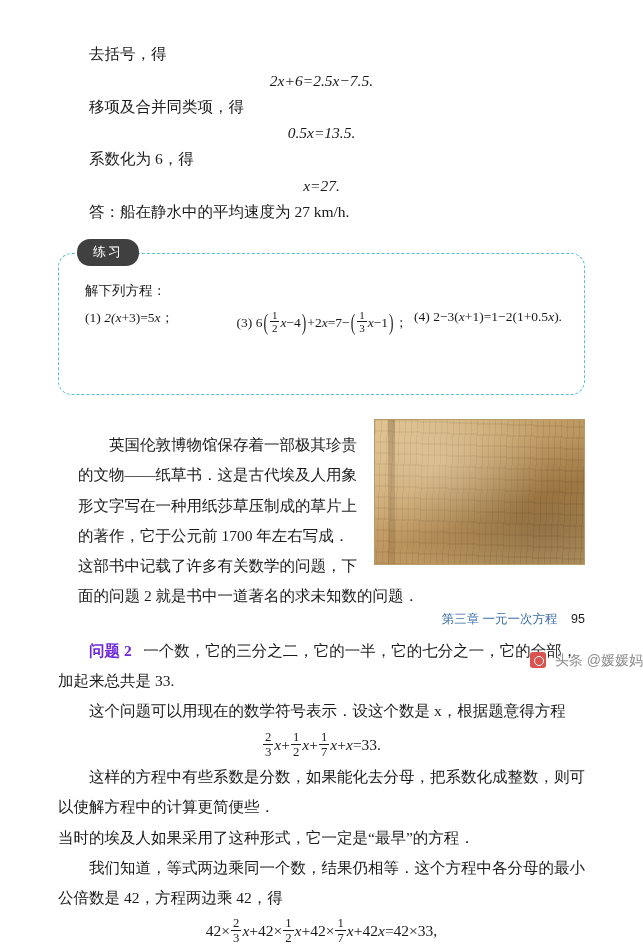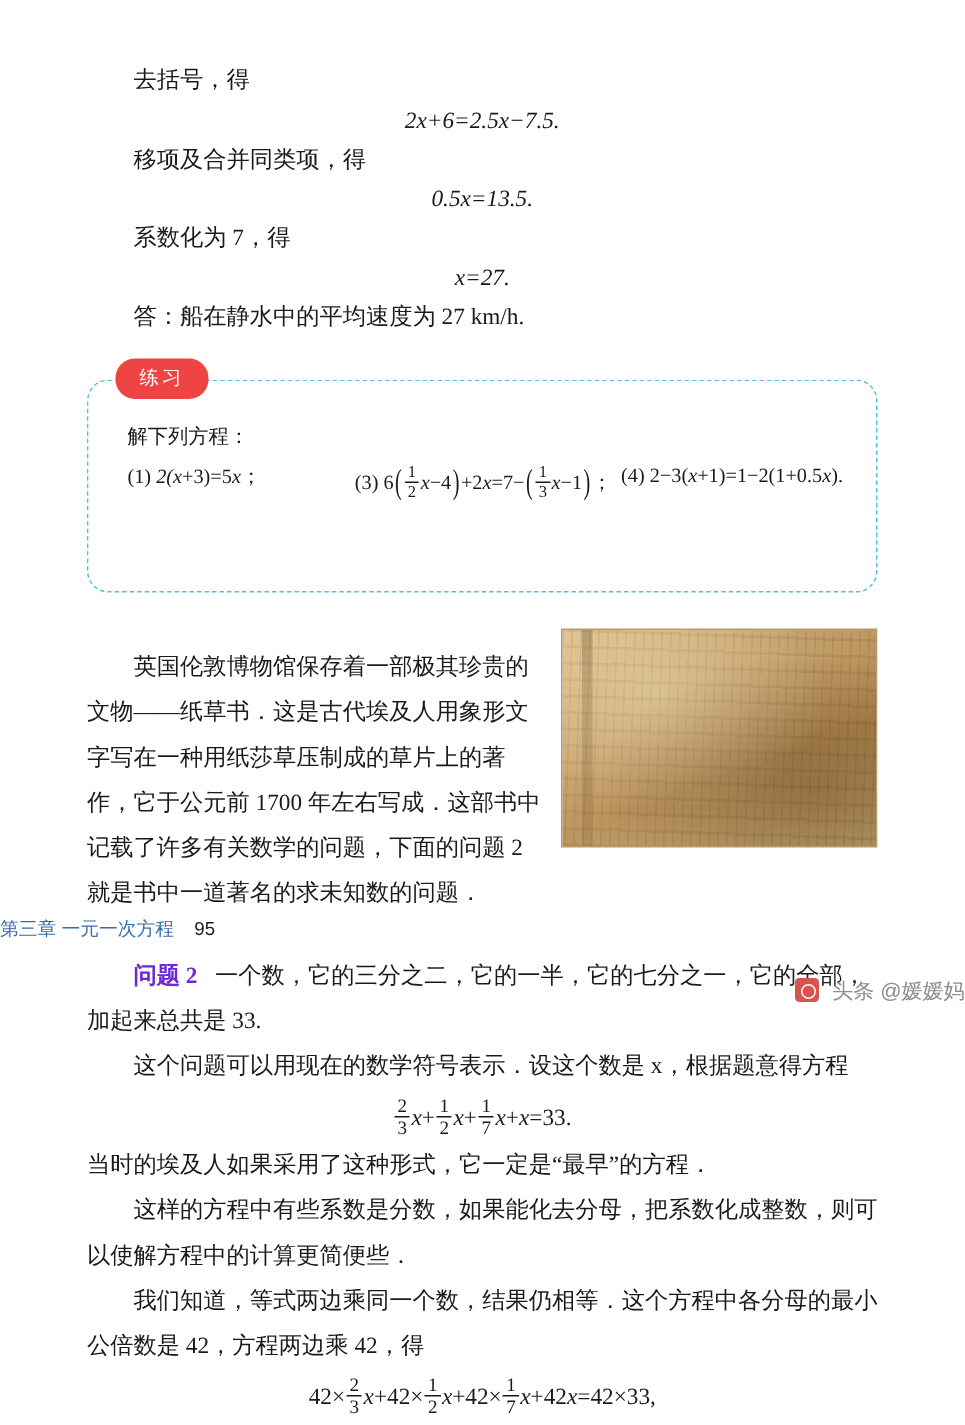--- a/index.html
+++ b/index.html
@@ -44,21 +44,21 @@
     margin-top: 26px;
     border: 1.6px dashed #57bfd4;
     border-radius: 14px;
     padding: 26px 22px 18px 26px;
     min-height: 96px;
   }
   .practice-tab {
     position: absolute;
     top: -15px;
     left: 18px;
-    background: #ef4444;
+    background: #404040;
     color: #ffffff;
     font-family: "Liberation Sans", sans-serif;
     font-size: 13px;
     letter-spacing: 2px;
     padding: 4px 16px 5px 16px;
     border-radius: 13px;
   }
   .practice-lead {
     font-size: 13.5px;
     margin: 2px 0 9px 0;
@@ -93,20 +93,21 @@
     transform: scaleY(1.7);
     transform-origin: center;
     font-style: normal;
     margin: 0 1px;
   }
 
   
   .papyrus-block {
     margin-top: 20px;
     overflow: hidden;
+    margin-left: 20px;
   }
   .papyrus-img {
     float: right;
     width: 209px;
     height: 144px;
     margin: 4px 0 4px 12px;
     border: 1px solid #b79a6a;
     background:
       linear-gradient(115deg, rgba(255,255,255,0.14) 0%, rgba(0,0,0,0.10) 100%),
       repeating-linear-gradient(92deg, rgba(120,80,30,0.16) 0px, rgba(120,80,30,0.16) 1px, rgba(255,255,255,0) 1px, rgba(255,255,255,0) 6px),
@@ -151,21 +152,21 @@
   .para.noindent { text-indent: 0; }
 
   .block-space { height: 9px; }
 
   
   .footer {
     position: absolute;
     left: 0;
     right: 0;
     bottom: 56px;
-    text-align: left;
+    text-align: right;
     padding-right: 58px;
     font-size: 12.5px;
     color: #3a6ea8;
     font-family: "Liberation Sans", sans-serif;
   }
   .footer .pg { color: #1a1a1a; margin-left: 10px; }
   .watermark {
     position: absolute;
     left: 0; right: 0; bottom: 14px;
     text-align: right;
@@ -194,21 +195,21 @@
 </head>
 <body>
 
 <div class="page">
 
   <div>
     <p class="line indent">去括号，得</p>
     <div class="math">2x+6=2.5x−7.5.</div>
     <p class="line indent">移项及合并同类项，得</p>
     <div class="math">0.5x=13.5.</div>
-    <p class="line indent">系数化为 7，得</p>
+    <p class="line indent">系数化为 6，得</p>
     <div class="math">x=27.</div>
     <p class="line indent">答：船在静水中的平均速度为 27 km/h.</p>
   </div>
 
   <div class="practice">
     <div class="practice-tab">练习</div>
     <div class="practice-lead">解下列方程：</div>
     <div class="ex-grid">
 
       <div class="ex">
@@ -242,22 +243,22 @@
       <span class="problem-head">问题 2</span>
       &nbsp;&nbsp;<span>一个数，它的三分之二，它的一半，它的七分之一，它的全部，加起来总共是 33.</span>
     </p>
 
     <p class="para">这个问题可以用现在的数学符号表示．设这个数是 x，根据题意得方程</p>
 
     <div class="math">
       <span class="frac"><span class="num up">2</span><span class="den up">3</span></span>x<span class="up">+</span><span class="frac"><span class="num up">1</span><span class="den up">2</span></span>x<span class="up">+</span><span class="frac"><span class="num up">1</span><span class="den up">7</span></span>x<span class="up">+</span>x<span class="up">=33.</span>
     </div>
 
+    <p class="para">这样的方程中有些系数是分数，如果能化去分母，把系数化成整数，则可以使解方程中的计算更简便些．</p>
     <p class="para noindent">当时的埃及人如果采用了这种形式，它一定是“最早”的方程．</p>
-    <p class="para">这样的方程中有些系数是分数，如果能化去分母，把系数化成整数，则可以使解方程中的计算更简便些．</p>
     <p class="para">我们知道，等式两边乘同一个数，结果仍相等．这个方程中各分母的最小公倍数是 42，方程两边乘 42，得</p>
 
     <div class="math">
       <span class="up">42×</span><span class="frac"><span class="num up">2</span><span class="den up">3</span></span>x<span class="up">+42×</span><span class="frac"><span class="num up">1</span><span class="den up">2</span></span>x<span class="up">+42×</span><span class="frac"><span class="num up">1</span><span class="den up">7</span></span>x<span class="up">+42</span>x<span class="up">=42×33,</span>
     </div>
   </div>
 
   <div class="footer">
     <span>第三章  一元一次方程</span>
     <span class="pg">95</span>

